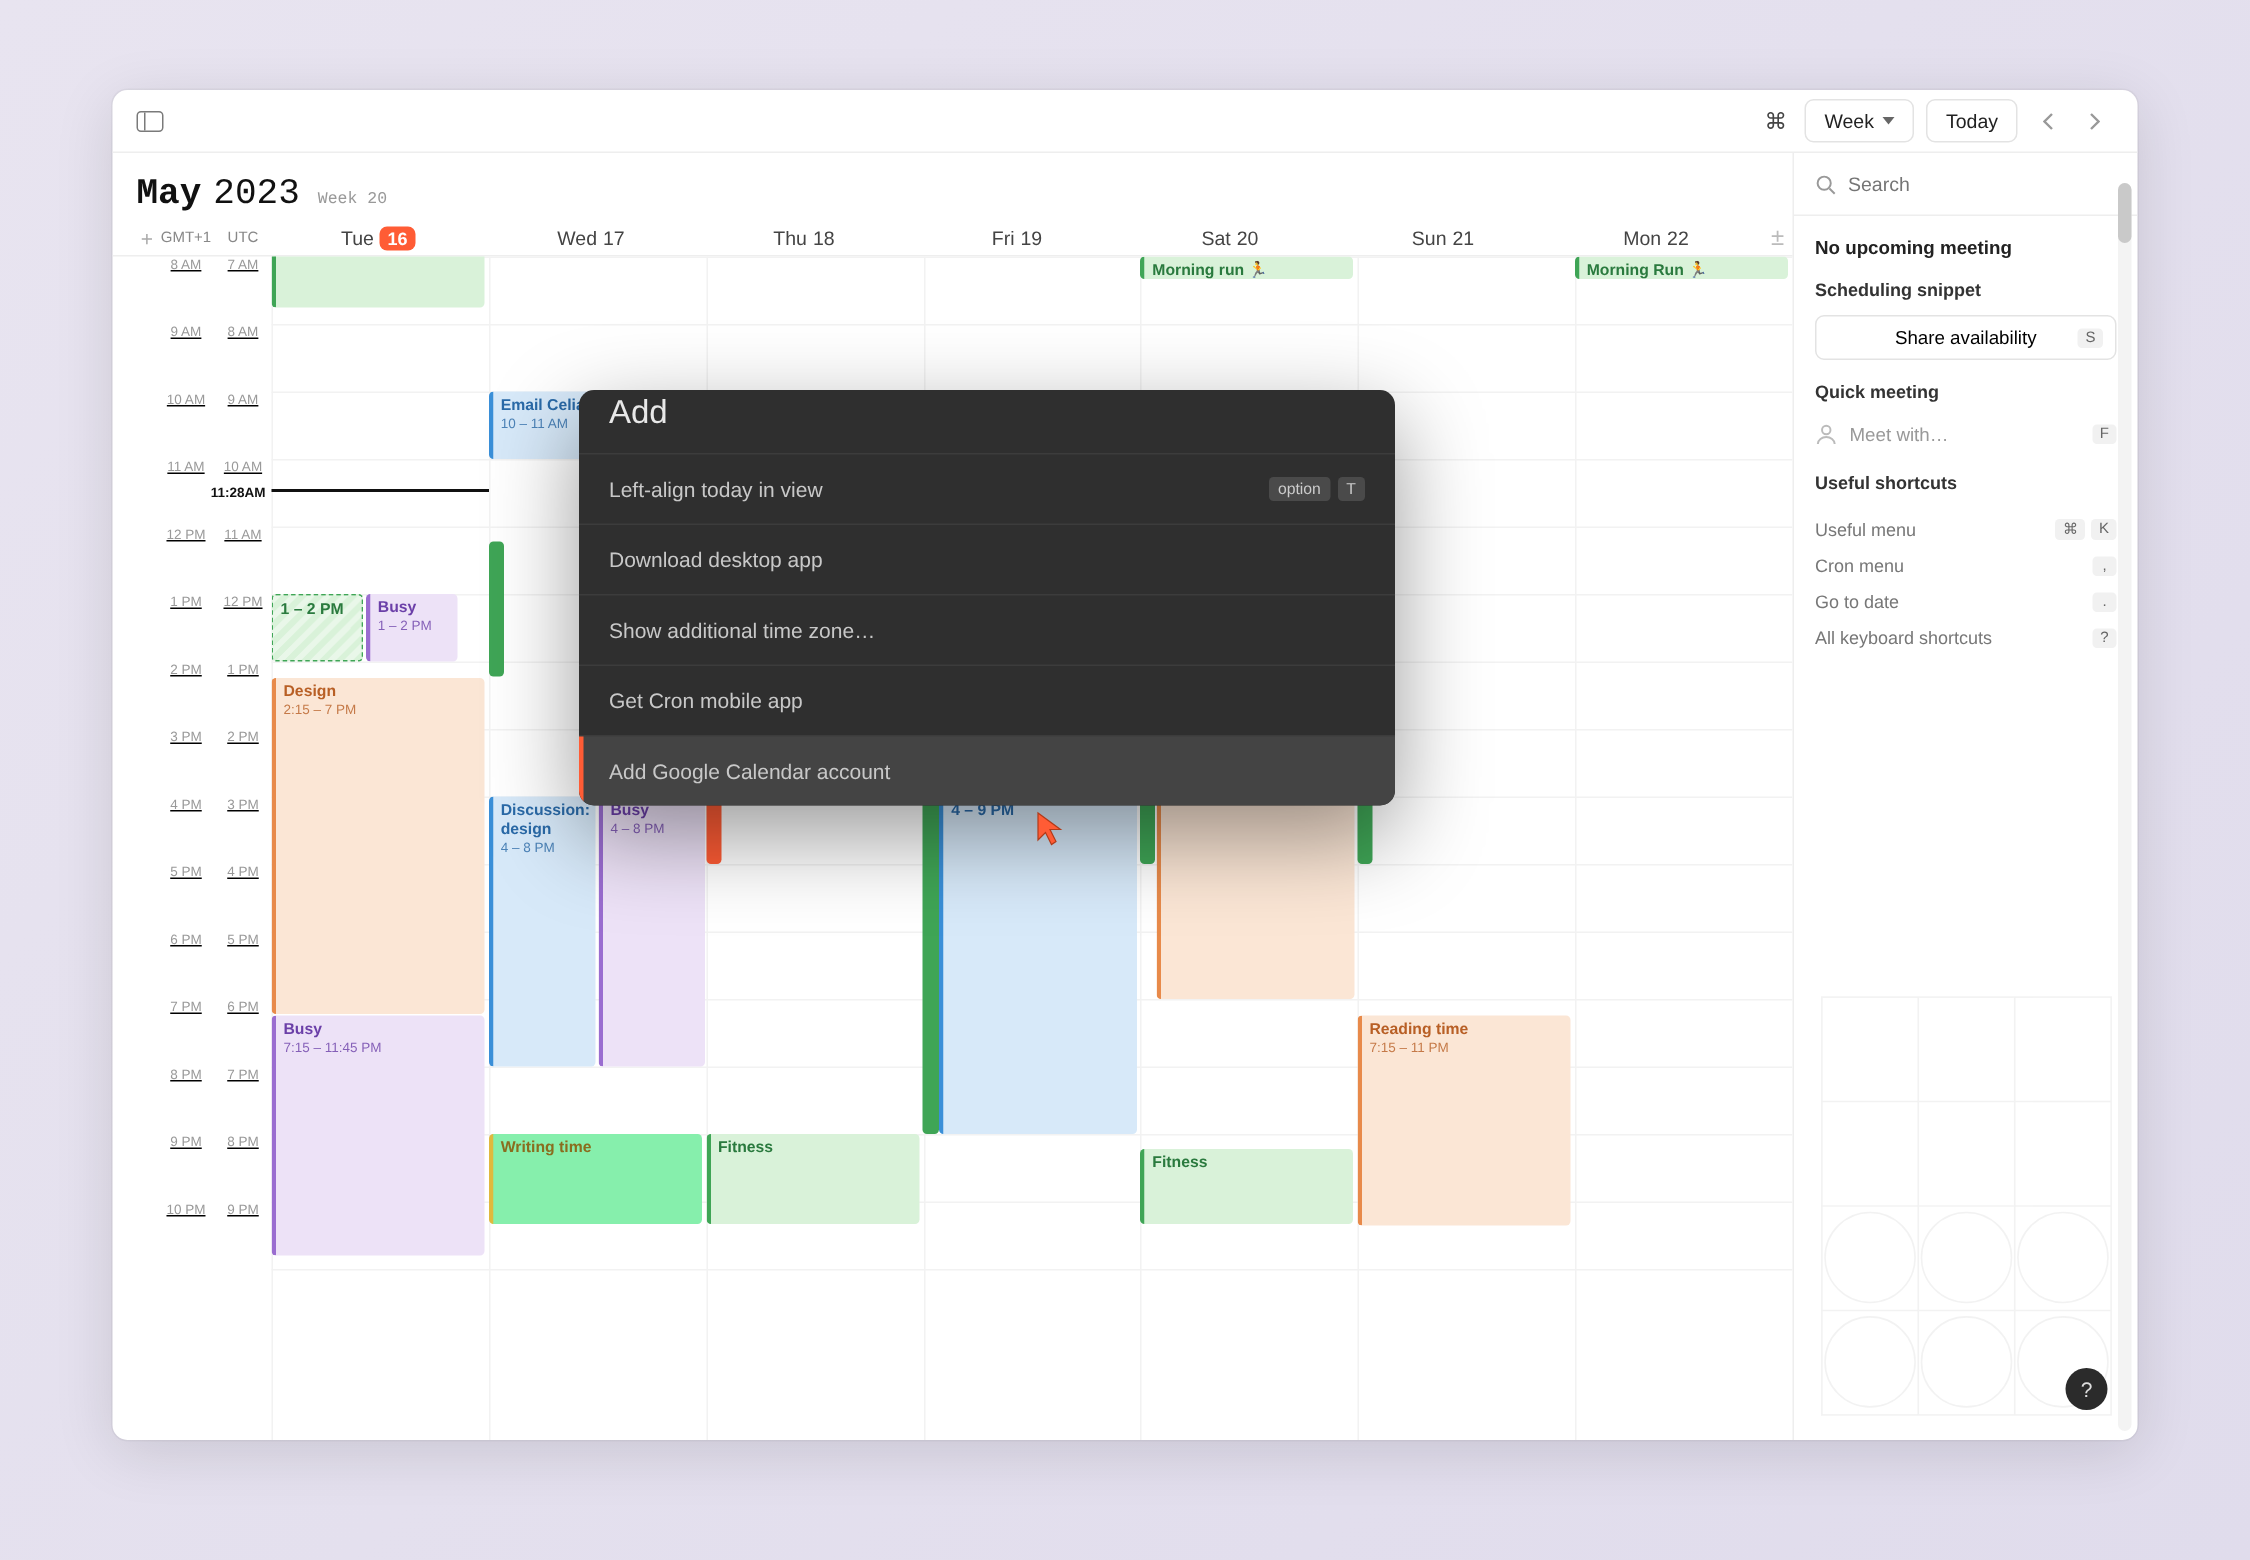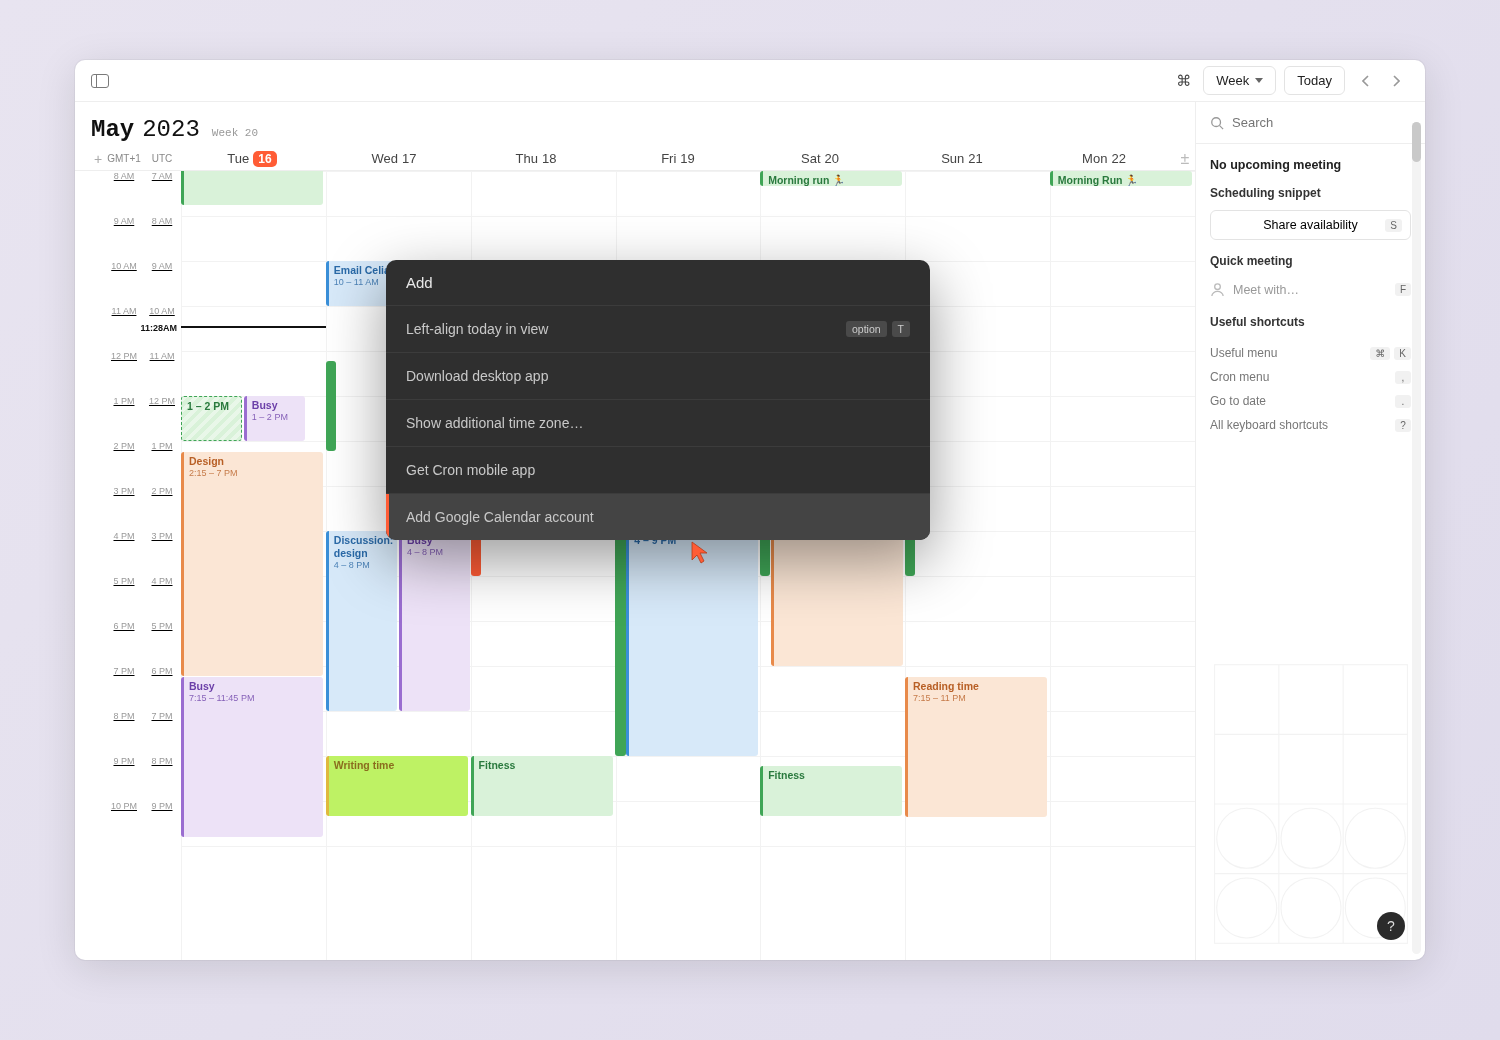--- a/index.html
+++ b/index.html
@@ -57,41 +57,41 @@
 .ev { position:absolute; border-radius:3px; padding:3px 5px; font-size:10.5px; line-height:1.25; overflow:hidden; }
 .ev .t { font-weight:600; display:block; }
 .ev .s { font-size:9px; opacity:.8; display:block; }
 .ev-green { background:#d9f2d9; border-left:3px solid #3fa556; color:#2a7a3e; }
 .ev-green-dash { background:repeating-linear-gradient(135deg,#e9f7e9,#e9f7e9 4px,#d9f2d9 4px,#d9f2d9 8px); border:1px dashed #3fa556; color:#2a7a3e; }
 .ev-green-bar { background:#3fa556; }
 .ev-blue { background:#d7e9f9; border-left:3px solid #3a8fd8; color:#2a6aa8; }
 .ev-orange { background:#fbe6d5; border-left:3px solid #e88a4a; color:#b85f25; }
 .ev-orange-solid { background:#ff5c35; }
 .ev-purple { background:#ede2f7; border-left:3px solid #9a6dd0; color:#6b3fa8; }
-.ev-yellow { background:#bef264; border-left:3px solid #e0b93e; color:#8a6d1e; }
+.ev-yellow { background:#86efac; border-left:3px solid #e0b93e; color:#8a6d1e; }
 .sidebar-r { width:230px; border-left:1px solid #eee; display:flex; flex-direction:column; }
 .search-row { height:42px; border-bottom:1px solid #eee; display:flex; align-items:center; padding:0 14px; gap:8px; color:#999; }
 .search-row svg { width:14px; height:14px; }
 .search-row input { border:none; outline:none; font-size:13px; color:#4c1d95; flex:1; }
 .r-section { padding:14px 14px 8px 14px; }
 .r-title { font-size:12.5px; font-weight:700; color:#222; }
 .r-sub { font-size:12px; font-weight:600; color:#333; margin-top:14px; }
 .share-btn { margin-top:10px; border:1px solid #e3e3e3; border-radius:6px; padding:7px 10px; font-size:12.5px; display:flex; align-items:center; justify-content:center; position:relative; cursor:pointer; }
 .key-pill { background:#f1f1f1; color:#666; border-radius:3px; font-size:10px; padding:1px 5px; position:absolute; right:8px; }
 .meet-row { margin-top:10px; display:flex; align-items:center; gap:8px; color:#999; font-size:12.5px; position:relative; padding:4px 0; }
 .meet-row svg { width:15px;height:15px; }
 .shortcuts { padding:4px 14px; }
 .sc-row { display:flex; align-items:center; justify-content:space-between; font-size:12px; color:#777; padding:5px 0; }
 .sc-keys { display:flex; gap:4px; }
 .sc-key { background:#f1f1f1; border-radius:3px; padding:1px 5px; font-size:10px; color:#666; min-width:16px; text-align:center; }
 .help-fab { position:absolute; right:20px; bottom:20px; width:28px; height:28px; border-radius:50%; background:#2b2b2b; color:#ddd; display:flex;align-items:center;justify-content:center; font-size:14px; }
 
 
 .palette { position:absolute; top:260px; left:386px; width:544px; background:#2f2f2f; border-radius:10px; box-shadow:0 20px 60px rgba(0,0,0,.4); overflow:hidden; }
-.pal-header { padding:14px 20px 14px; font-size:15px; color:#e8e8e8; }
+.pal-header { padding:2px 20px 14px; font-size:22px; color:#e8e8e8; }
 .pal-item { padding:15px 20px; font-size:14px; color:#c8c8c8; border-top:1px solid #3c3c3c; display:flex; justify-content:space-between; cursor:pointer; position:relative;gap:34px; }
 .pal-item.selected { background:#444; }
 .pal-item.selected::before { content:""; position:absolute; left:0; top:0; bottom:0; width:3px; background:#ff5c35; }
 .pal-keys { display:flex; gap:5px; }
 .pal-key { background:#4a4a4a; color:#ccc; font-size:10.5px; padding:2px 6px; border-radius:3px; }
 
 .cursor-arrow { position:absolute; width:20px; height:24px; pointer-events:none; }
 
 .decor { position:absolute; right:6px; bottom:6px; width:216px; height:300px; opacity:.25; }
 .decor svg { width:100%; height:100%; }

